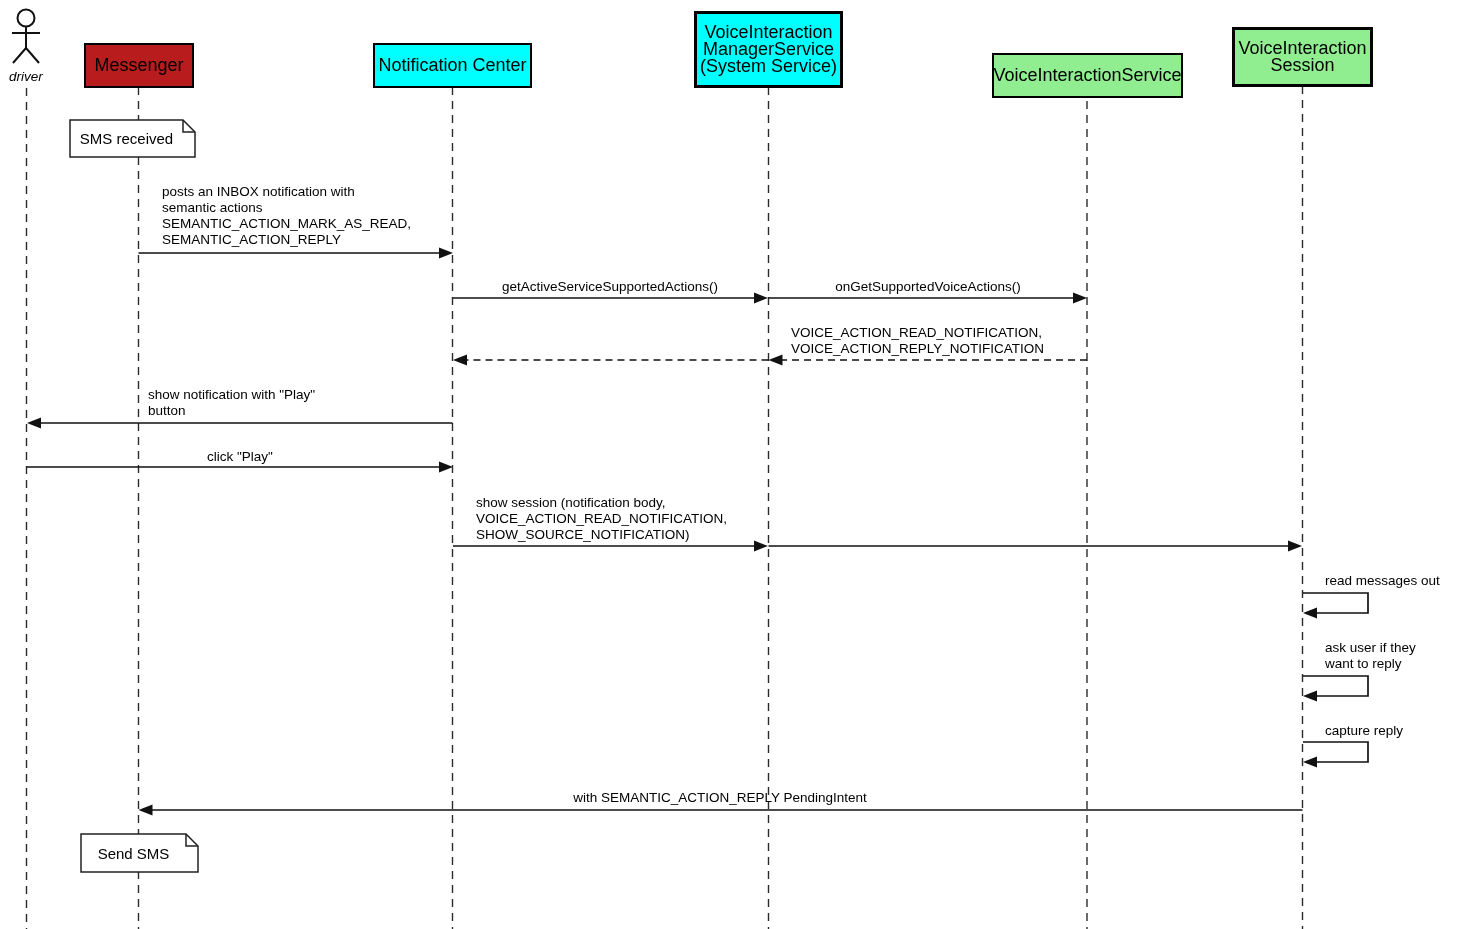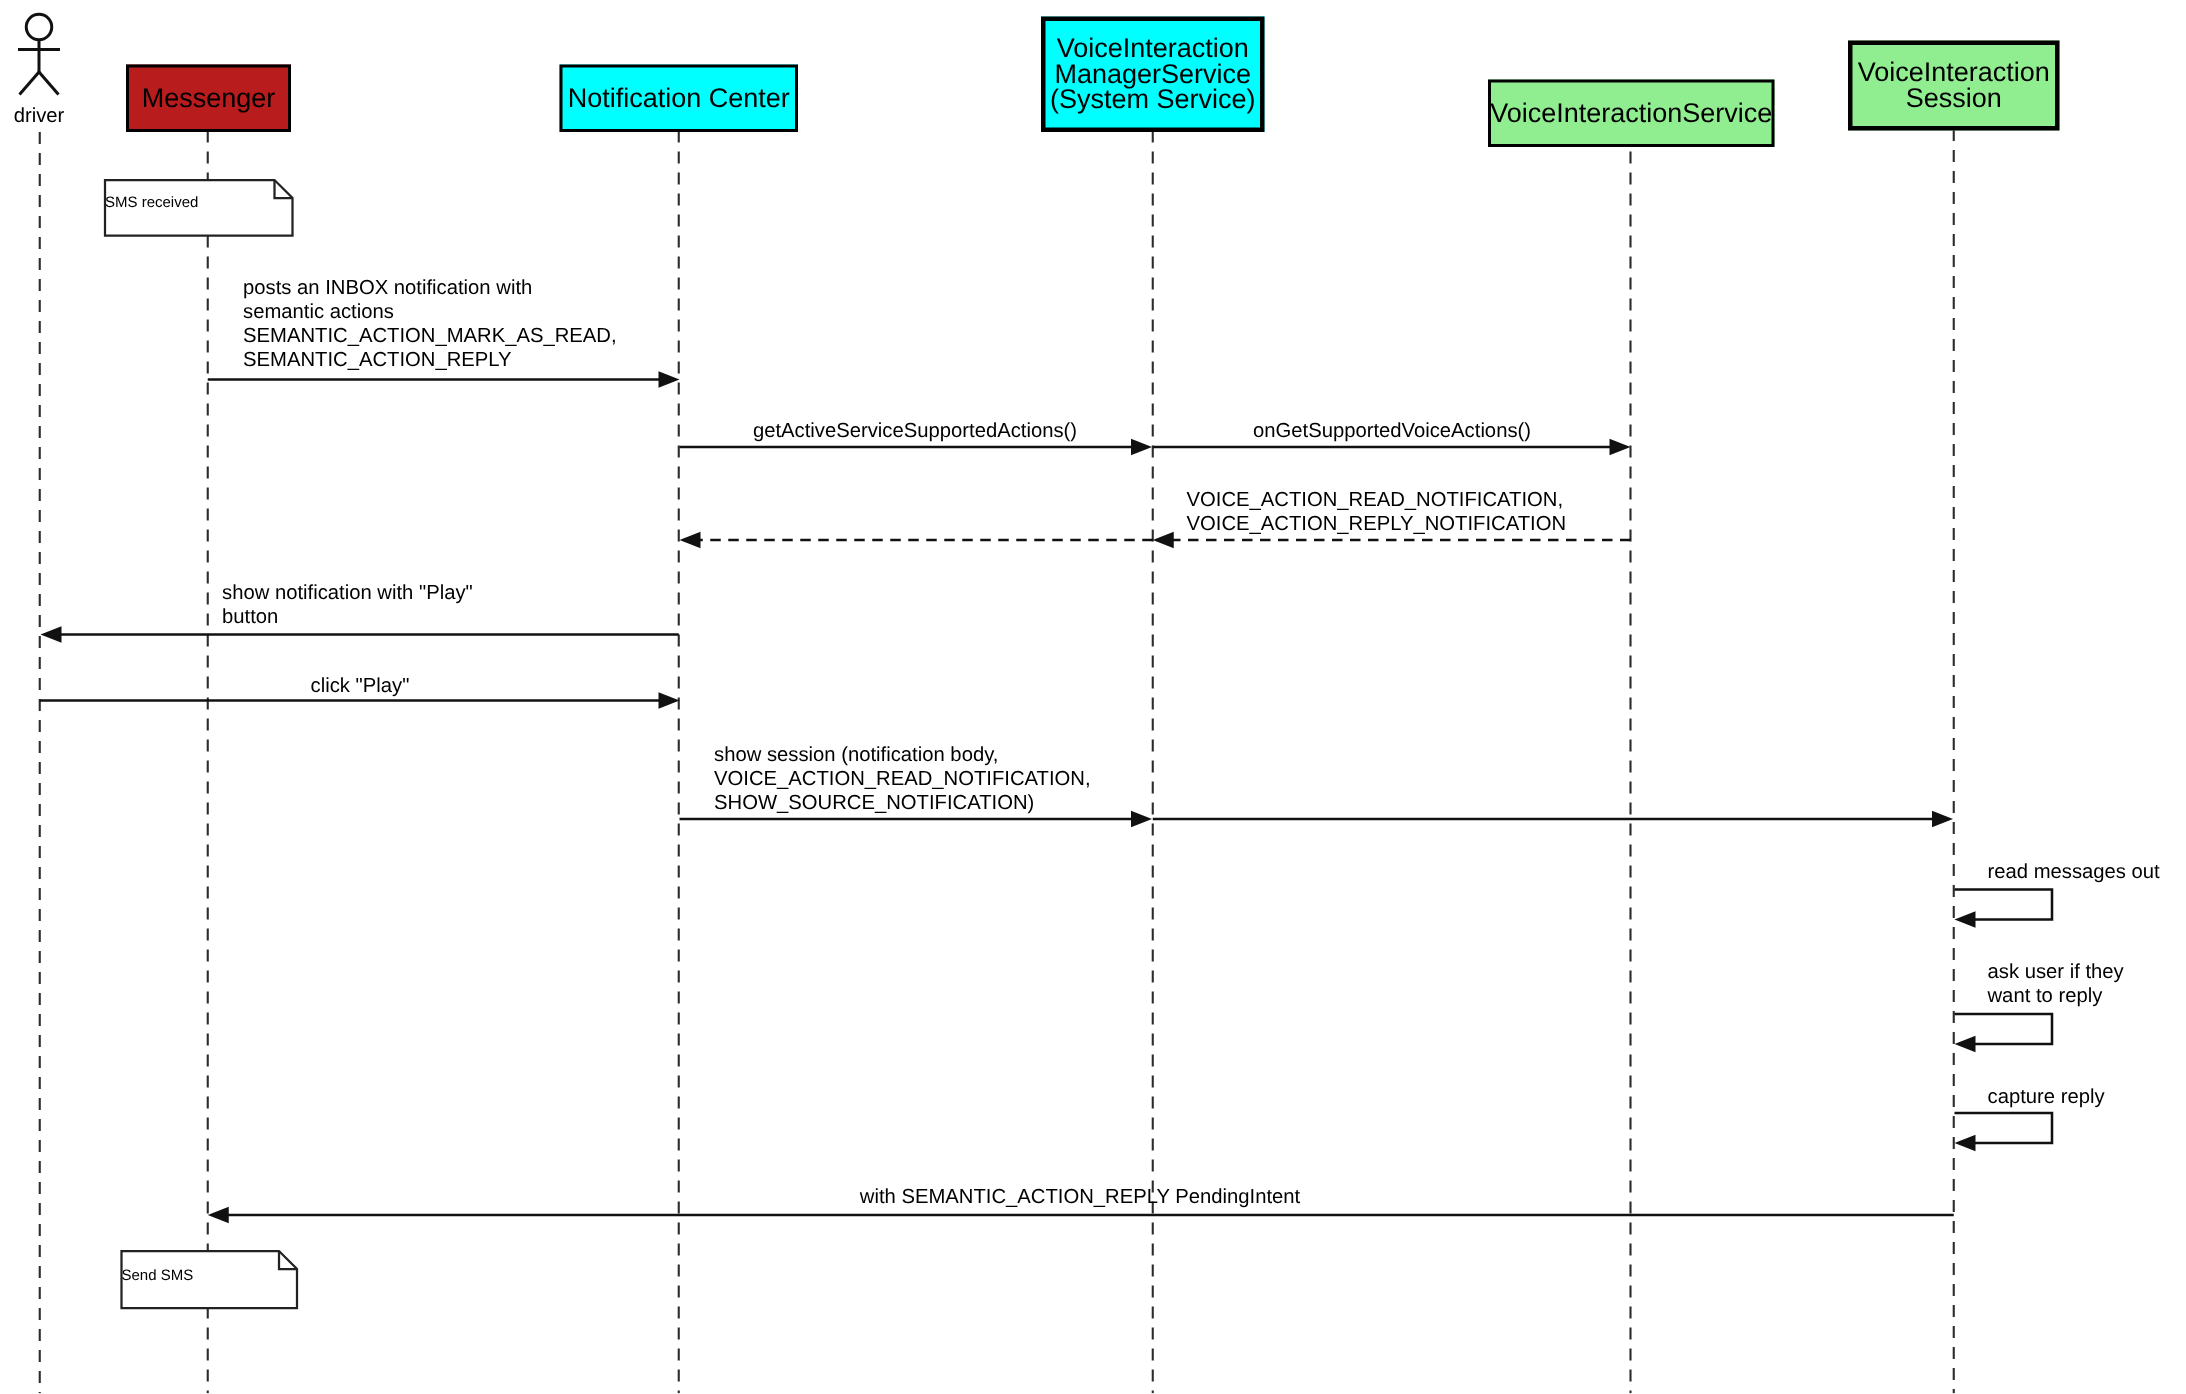--- a/index.html
+++ b/index.html
@@ -31,21 +31,21 @@
     justify-content: center;
     text-align: center;
     font-size: 18px;
     line-height: 17px;
   }
   .pbox.thick { border-width: 3px; }
   .pbox.thin  { border-width: 2px; }
 
   .label { position: absolute; font-size: 13.5px; line-height: 16px; white-space: nowrap; }
   .label.center { text-align: center; }
-  .note-text { position: absolute; font-size: 10px; text-align: left; }
+  .note-text { position: absolute; font-size: 15px; text-align: center; }
   .actor-name { position: absolute; font-size: 13.5px; text-align: center; }
 </style>
 </head>
 <body>
 
 <div class="canvas">
 
   <svg class="layer" width="1457" height="929" viewBox="0 0 1457 929">
 
     <line class="lifeline" x1="26.5" y1="88" x2="26.5" y2="929"></line>
@@ -119,21 +119,21 @@
     <g>
       <path class="note-body" d="M70,120 L183,120 L195,132 L195,157 L70,157 Z"></path>
       <path class="note-fold" d="M183,120 L183,132 L195,132"></path>
     </g>
     <g>
       <path class="note-body" d="M81,834 L186,834 L198,846 L198,872 L81,872 Z"></path>
       <path class="note-fold" d="M186,834 L186,846 L198,846"></path>
     </g>
   </svg>
 
-  <div class="actor-name" style="left:0px; top:69px; width:52px;">driver</div>
+  <div class="actor-name" style="left:0px; top:69px; width:52px;font-style:italic;">driver</div>
 
   <div class="pbox" style="left: 84px; top: 43px; width: 110px; height: 45px; background-color: #b91c1c;">
     <div>Messenger</div>
   </div>
 
   <div class="pbox thin" style="left: 373px; top: 43px; width: 159px; height: 45px; background-color: rgb(0, 255, 255); text-align: right;">
     <div>Notification Center</div>
   </div>
 
   <div class="pbox thick" style="left: 694px; top: 11px; width: 149px; height: 77px; background-color: rgb(0, 255, 255);">

